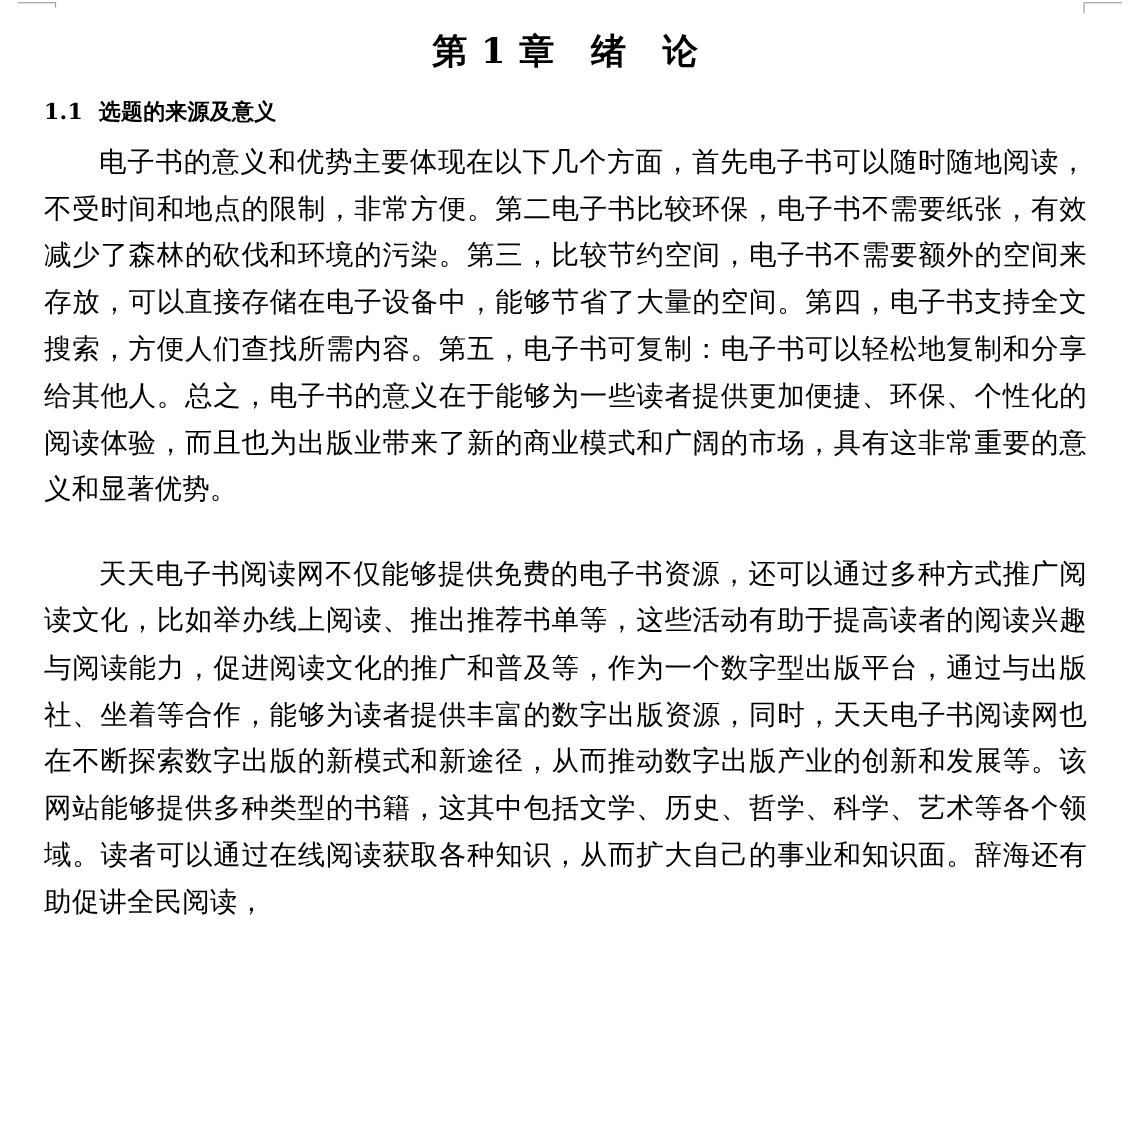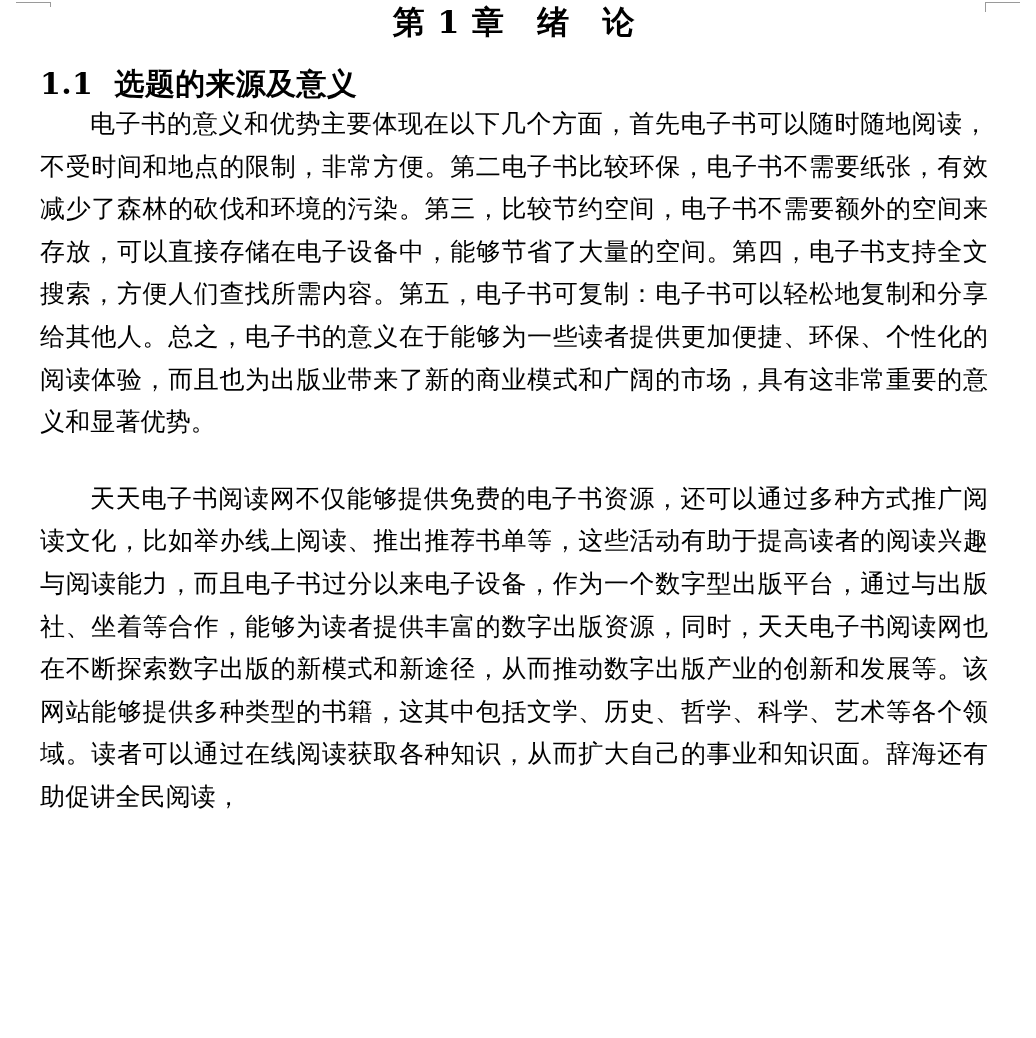--- a/index.html
+++ b/index.html
@@ -52,31 +52,31 @@
     top: 0;
     width: 948px;
   }
 
   .chapter-title {
     text-align: center;
     font-size: 32px;
     font-weight: bold;
     letter-spacing: 0.02em;
     line-height: 1.25;
-    margin: 2px 0 0 0;
+    margin: 26px 0 0 0;
     padding: 0;
     color: #000;
     white-space: pre;
   }
 
   .section-heading {
-    font-size: 30px;
+    font-size: 20px;
     font-weight: bold;
     line-height: 1.3;
-    margin: 22px 0 0 0;
+    margin: 22px 0 12px 0;
     padding: 0;
     letter-spacing: 0.01em;
     color: #000;
     white-space: pre;
   }
 
   .body-text {
     font-size: 25px;
     line-height: 42.6px;
     text-align: justify;
@@ -111,16 +111,16 @@
 
     <h2 class="section-heading">1.1  选题的来源及意义</h2>
 
     <p class="body-text">电子书的意义和优势主要体现在以下几个方面，首先电子书可以随时随地阅读，不受时间和地点的限制，非常方便。第二电子书比较环保，电子书不需要纸张，有效减少了森林的砍伐和环境的污染。第三，比较节约空间，电子书不需要额外的空间来存放，可以直接存储在电子设备中，能够节省了大量的空间。第四，电子书支持全文搜索，方便人们查找所需内容。第五，电子书可复制：电子书可以轻松地复制和分享给其他人。总之，电子书的意义在于能够为一些读者提供更加便捷、环保、个性化的阅读体验，而且也为出版业带来了新的商业模式和广阔的市场，具有这非常重要的意义和显著优势。</p>
 
     <div class="para-gap"></div>
 
 
     <div class="para-gap"></div>
 
-    <p class="body-text">天天电子书阅读网不仅能够提供免费的电子书资源，还可以通过多种方式推广阅读文化，比如举办线上阅读、推出推荐书单等，这些活动有助于提高读者的阅读兴趣与阅读能力，而且电子书过分以来电子设备，作为一个数字型出版平台，通过与出版社、坐着等合作，能够为读者提供丰富的数字出版资源，同时，天天电子书阅读网也在不断探索数字出版的新模式和新途径，从而推动数字出版产业的创新和发展等。该网站能够提供多种类型的书籍，这其中包括文学、历史、哲学、科学、艺术等各个领域。读者可以通过在线阅读获取各种知识，从而扩大自己的事业和知识面。辞海还有助促讲全民阅读，</p>
+    <p class="body-text">天天电子书阅读网不仅能够提供免费的电子书资源，还可以通过多种方式推广阅读文化，比如举办线上阅读、推出推荐书单等，这些活动有助于提高读者的阅读兴趣与阅读能力，促进阅读文化的推广和普及等，作为一个数字型出版平台，通过与出版社、坐着等合作，能够为读者提供丰富的数字出版资源，同时，天天电子书阅读网也在不断探索数字出版的新模式和新途径，从而推动数字出版产业的创新和发展等。该网站能够提供多种类型的书籍，这其中包括文学、历史、哲学、科学、艺术等各个领域。读者可以通过在线阅读获取各种知识，从而扩大自己的事业和知识面。辞海还有助促讲全民阅读，</p>
 
   </div>
 </div>
 
 </body></html>

